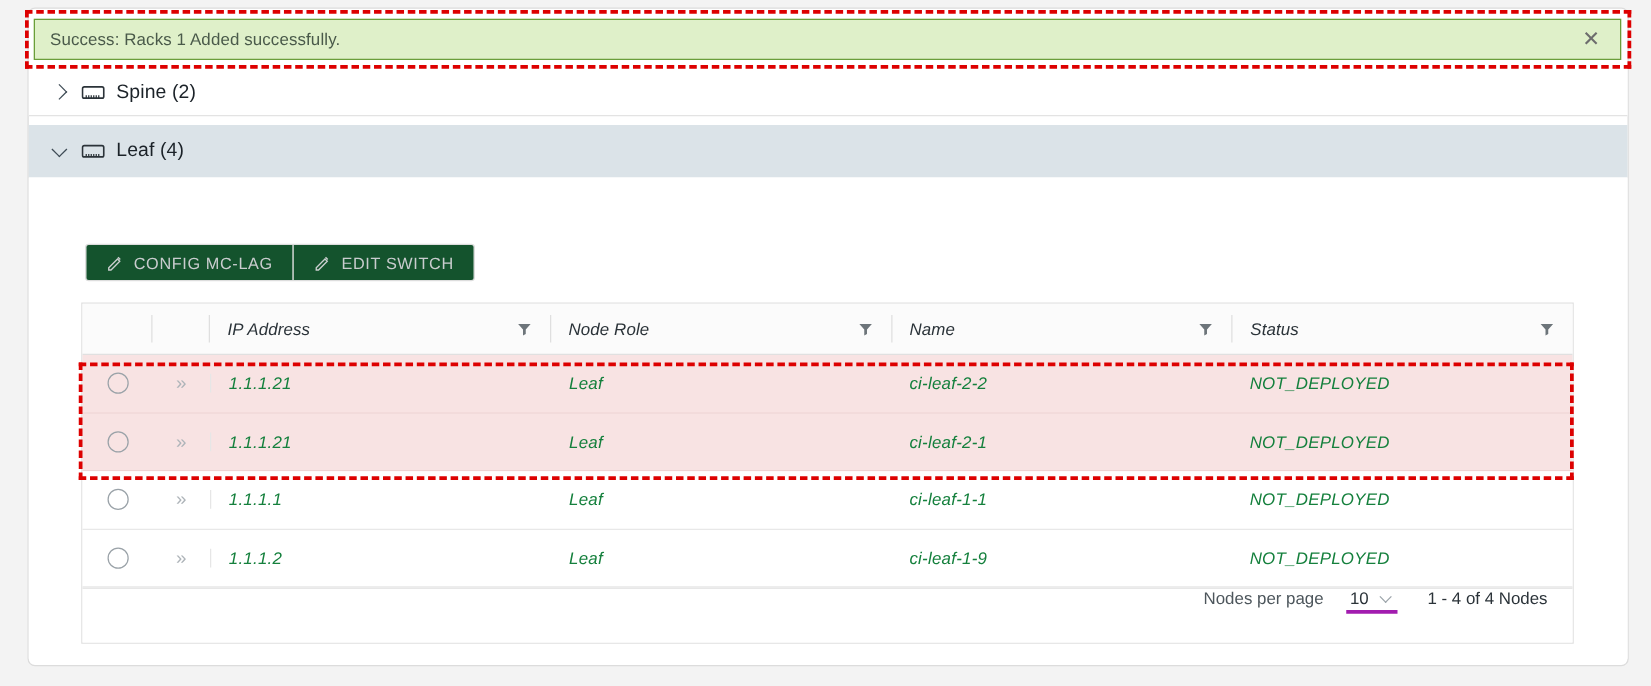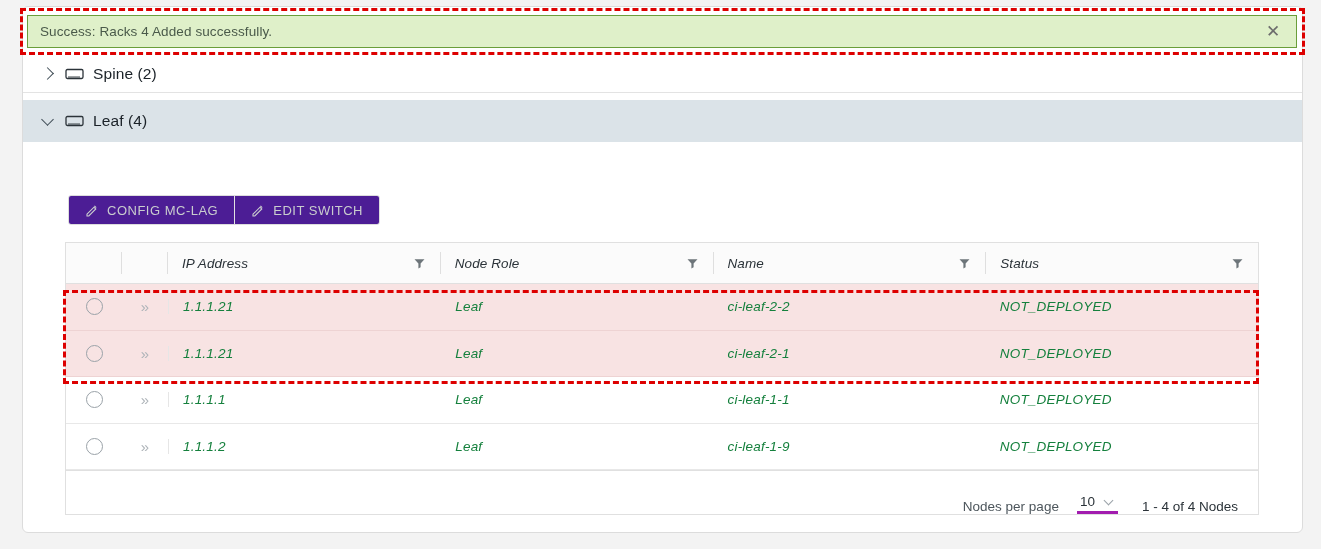--- a/index.html
+++ b/index.html
@@ -111,21 +111,21 @@
     overflow: hidden;
   }
   .btn {
     display: flex;
     align-items: center;
     gap: 8px;
     padding: 0 16px;
     font-size: 13px;
     letter-spacing: .5px;
     color: #c9ccce;
-    background: #4c1d95;
+    background: #14532d;
     border: 0;
     cursor: default;
     font-family: "Liberation Sans", sans-serif;
     white-space: nowrap;
   }
   .btn + .btn { border-left: 1px solid #e2e2e2; }
 
   
   .table {
     position: absolute;
@@ -188,21 +188,21 @@
   }
 
   .funnel { flex: 0 0 auto; cursor: pointer; }
 
   
   .tfoot {
     height: 44px;
     background: #ffffff;
     border-top: 1px solid #e0e0e0;
     display: flex;
-    align-items: flex-end;
+    align-items: flex-start;
     justify-content: flex-end;
     padding-right: 20px;
     gap: 18px;
   }
   .foot-label { font-size: 13.5px; color: #4d565c; }
   .pp-select {
     display: flex; align-items: center; gap: 9px;
     border-bottom: 3px solid #a21caf;
     padding: 0 3px 2px 3px;
     cursor: pointer;
@@ -234,21 +234,21 @@
   .anno-rows   { left: 63px; top: 290px; width: 1196px; height: 94px; }
 </style>
 </head>
 <body>
 
 <div class="page">
 
   <div class="card"></div>
 
   <div class="banner">
-    <span class="banner-text">Success: Racks 4 Added successfully.</span>
+    <span class="banner-text">Success: Racks 1 Added successfully.</span>
     <span class="banner-close">✕</span>
   </div>
 
   <div class="acc acc-spine">
     <span class="chev chev-right"></span>
     <svg class="sw-icon" width="19" height="14" viewBox="0 0 19 14">
       <rect x="1" y="2.5" width="17" height="9" rx="1.4" fill="none" stroke="#2b3339" stroke-width="1.3"></rect>
       <path d="M4 11.5v-2.4M6 11.5v-2.4M8 11.5v-2.4M10 11.5v-2.4M12 11.5v-2.4M14 11.5v-2.4" stroke="#2b3339" stroke-width="1"></path>
     </svg>
     <span class="acc-label">Spine (2)</span>

